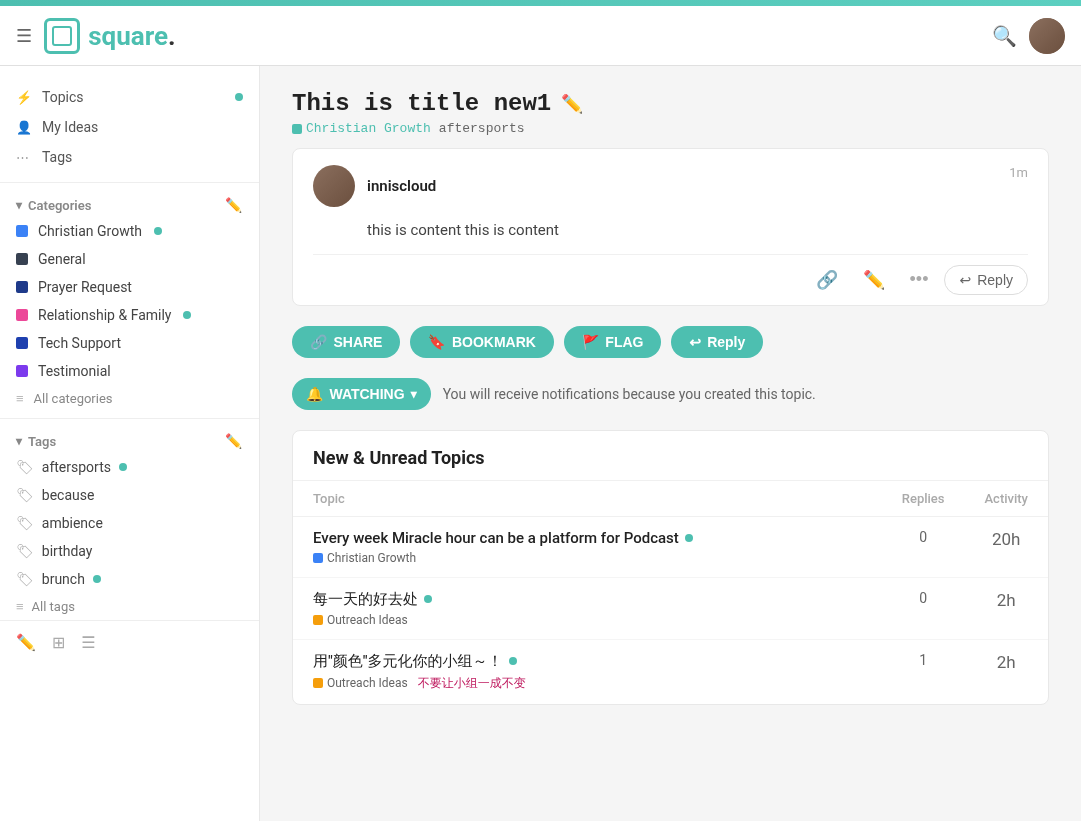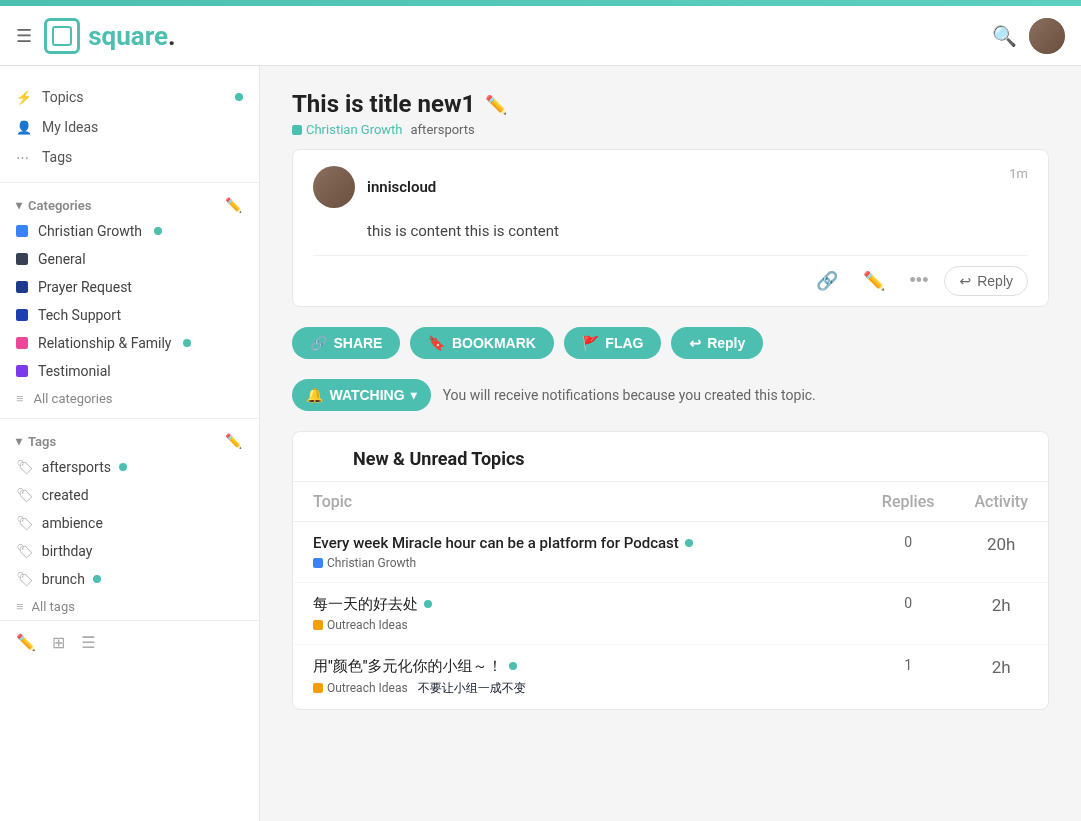--- a/index.html
+++ b/index.html
@@ -42,21 +42,21 @@
     .tag-item { display: flex; align-items: center; gap: 8px; padding: 6px 16px; cursor: pointer; font-size: 14px; color: #444; }
     .tag-icon { color: #aaa; }
     .tag-dot { width: 8px; height: 8px; border-radius: 50%; background: #4dbfb0; }
     .sidebar-bottom { display: flex; align-items: center; gap: 16px; padding: 12px 16px; border-top: 1px solid #eee; margin-top: auto; }
     .sidebar-bottom-icon { color: #aaa; font-size: 16px; cursor: pointer; }
 
     
     .main { flex: 1; overflow-y: auto; background: #f5f5f5; padding: 24px 32px; }
 
     
-    .post-title-area { margin-bottom: 12px; }
+    .post-title-area { margin-bottom: 12px; font-family: Liberation Mono, monospace; }
     .post-title { font-size: 24px; font-weight: 700; color: #222; display: flex; align-items: center; gap: 10px; }
     .edit-icon { color: #aaa; font-size: 18px; cursor: pointer; }
     .post-meta { display: flex; align-items: center; gap: 8px; margin-top: 4px; }
     .post-category { display: flex; align-items: center; gap: 4px; }
     .cat-indicator { width: 10px; height: 10px; border-radius: 2px; background: #4dbfb0; }
     .cat-name { color: #4dbfb0; font-size: 13px; }
     .post-tag { color: #666; font-size: 13px; }
 
     .post-card { background: #fff; border-radius: 8px; padding: 0; margin-bottom: 20px; border: 1px solid #e8e8e8; }
     .post-header { display: flex; align-items: flex-start; justify-content: space-between; padding: 16px 20px 8px; }
@@ -74,23 +74,23 @@
     .action-bar { display: flex; align-items: center; gap: 10px; margin-bottom: 20px; flex-wrap: wrap; }
     .bar-btn { display: flex; align-items: center; gap: 6px; padding: 8px 18px; border-radius: 24px; font-size: 14px; font-weight: 600; cursor: pointer; border: none; }
     .bar-btn.teal { background: #4dbfb0; color: #fff; }
     .watch-btn { display: flex; align-items: center; gap: 6px; padding: 8px 14px; border-radius: 24px; font-size: 14px; font-weight: 600; cursor: pointer; border: none; background: #4dbfb0; color: #fff; }
     .watch-dropdown { font-size: 12px; }
     .watch-notice { color: #666; font-size: 14px; }
 
     
     .topics-section { background: #fff; border-radius: 8px; border: 1px solid #e8e8e8; overflow: hidden; }
     .topics-header { padding: 16px 20px 12px; border-bottom: 1px solid #f0f0f0; }
-    .topics-title { font-size: 18px; font-weight: 700; color: #222; margin-left: 40px; }
+    .topics-title { font-size: 18px; font-weight: 700; color: #222; }
     .topics-table { width: 100%; border-collapse: collapse; }
-    .topics-table thead th { padding: 10px 20px; text-align: left; color: #aaa; font-size: 16px; font-weight: 500; border-bottom: 1px solid #f0f0f0; }
+    .topics-table thead th { padding: 10px 20px; text-align: left; color: #aaa; font-size: 13px; font-weight: 500; border-bottom: 1px solid #f0f0f0; }
     .topics-table thead th.num { text-align: center; width: 80px; }
     .topics-table tbody tr { border-bottom: 1px solid #f5f5f5; }
     .topics-table tbody tr:last-child { border-bottom: none; }
     .topics-table tbody td { padding: 12px 20px; vertical-align: top; }
     .topics-table tbody td.num { text-align: center; color: #666; font-size: 14px; }
     .topic-title { font-size: 15px; color: #222; font-weight: 500; margin-bottom: 4px; display: flex; align-items: center; gap: 6px; }
     .topic-dot { width: 8px; height: 8px; border-radius: 50%; background: #4dbfb0; flex-shrink: 0; }
     .topic-cat { display: flex; align-items: center; gap: 4px; font-size: 12px; color: #666; }
     .topic-cat-dot { width: 10px; height: 10px; border-radius: 2px; }
     .time-val { color: #666; font-size: 17px; }
@@ -157,27 +157,27 @@
         </div>
         <div class="cat-item">
           <div class="cat-dot" style="background:#374151;"></div>
           <span>General</span>
         </div>
         <div class="cat-item">
           <div class="cat-dot" style="background:#1e3a8a;"></div>
           <span>Prayer Request</span>
         </div>
         <div class="cat-item">
-          <div class="cat-dot" style="background:#1e40af;"></div>
-          <span>Tech Support</span>
-        </div>
-        <div class="cat-item">
           <div class="cat-dot" style="background:#ec4899;"></div>
           <span>Relationship &amp; Family</span>
           <span class="cat-badge"></span>
+        </div>
+        <div class="cat-item">
+          <div class="cat-dot" style="background:#1e40af;"></div>
+          <span>Tech Support</span>
         </div>
         <div class="cat-item">
           <div class="cat-dot" style="background:#7c3aed;"></div>
           <span>Testimonial</span>
         </div>
       </div>
 
       <div class="cat-item" style="color:#888;font-size:13px;">
         <span style="color:#bbb;">≡</span>
         <span>All categories</span>
@@ -194,21 +194,21 @@
       </div>
 
       <div>
         <div class="tag-item">
           <span class="tag-icon">🏷</span>
           <span>aftersports</span>
           <span class="tag-dot"></span>
         </div>
         <div class="tag-item">
           <span class="tag-icon">🏷</span>
-          <span>created</span>
+          <span>because</span>
         </div>
         <div class="tag-item">
           <span class="tag-icon">🏷</span>
           <span>ambience</span>
         </div>
         <div class="tag-item">
           <span class="tag-icon">🏷</span>
           <span>birthday</span>
         </div>
         <div class="tag-item">
@@ -344,21 +344,21 @@
             </tr>
             <tr class="table-row">
               <td>
                 <div class="topic-title">
                   <span>用"颜色"多元化你的小组～！</span>
                   <span class="topic-dot"></span>
                 </div>
                 <div class="topic-cat">
                   <div class="topic-cat-dot" style="background:#f59e0b;"></div>
                   <span>Outreach Ideas</span>
-                  <span style="margin-left:6px;color:#0f172a;">不要让小组一成不变</span>
+                  <span style="margin-left:6px;color:#be185d;">不要让小组一成不变</span>
                 </div>
               </td>
               <td class="num">1</td>
               <td class="num">
                 <span class="time-val">2h</span>
               </td>
             </tr>
           </tbody>
         </table>
       </div>

